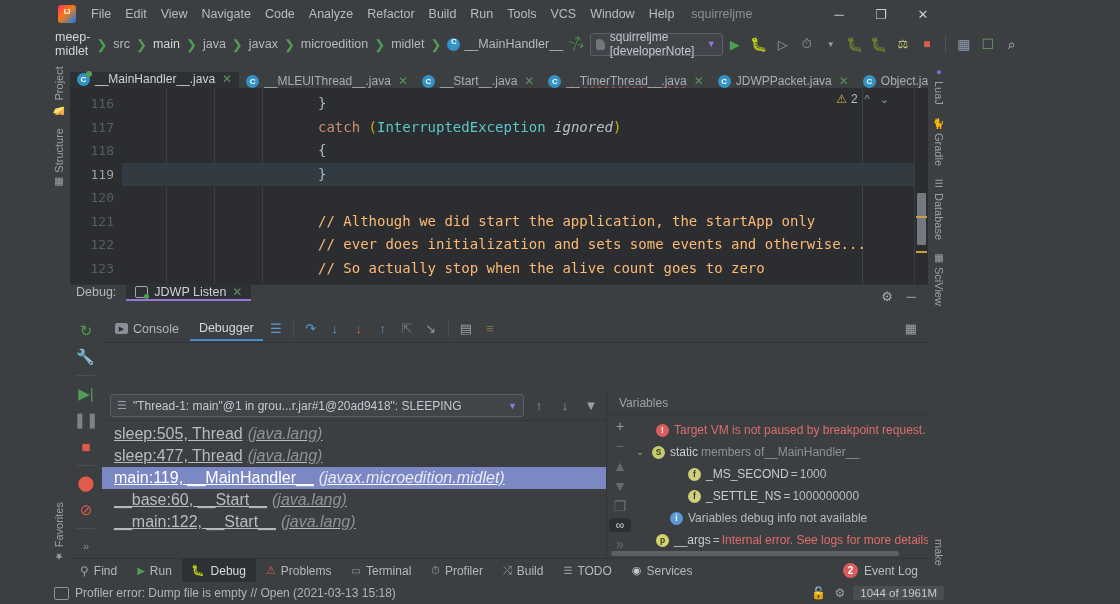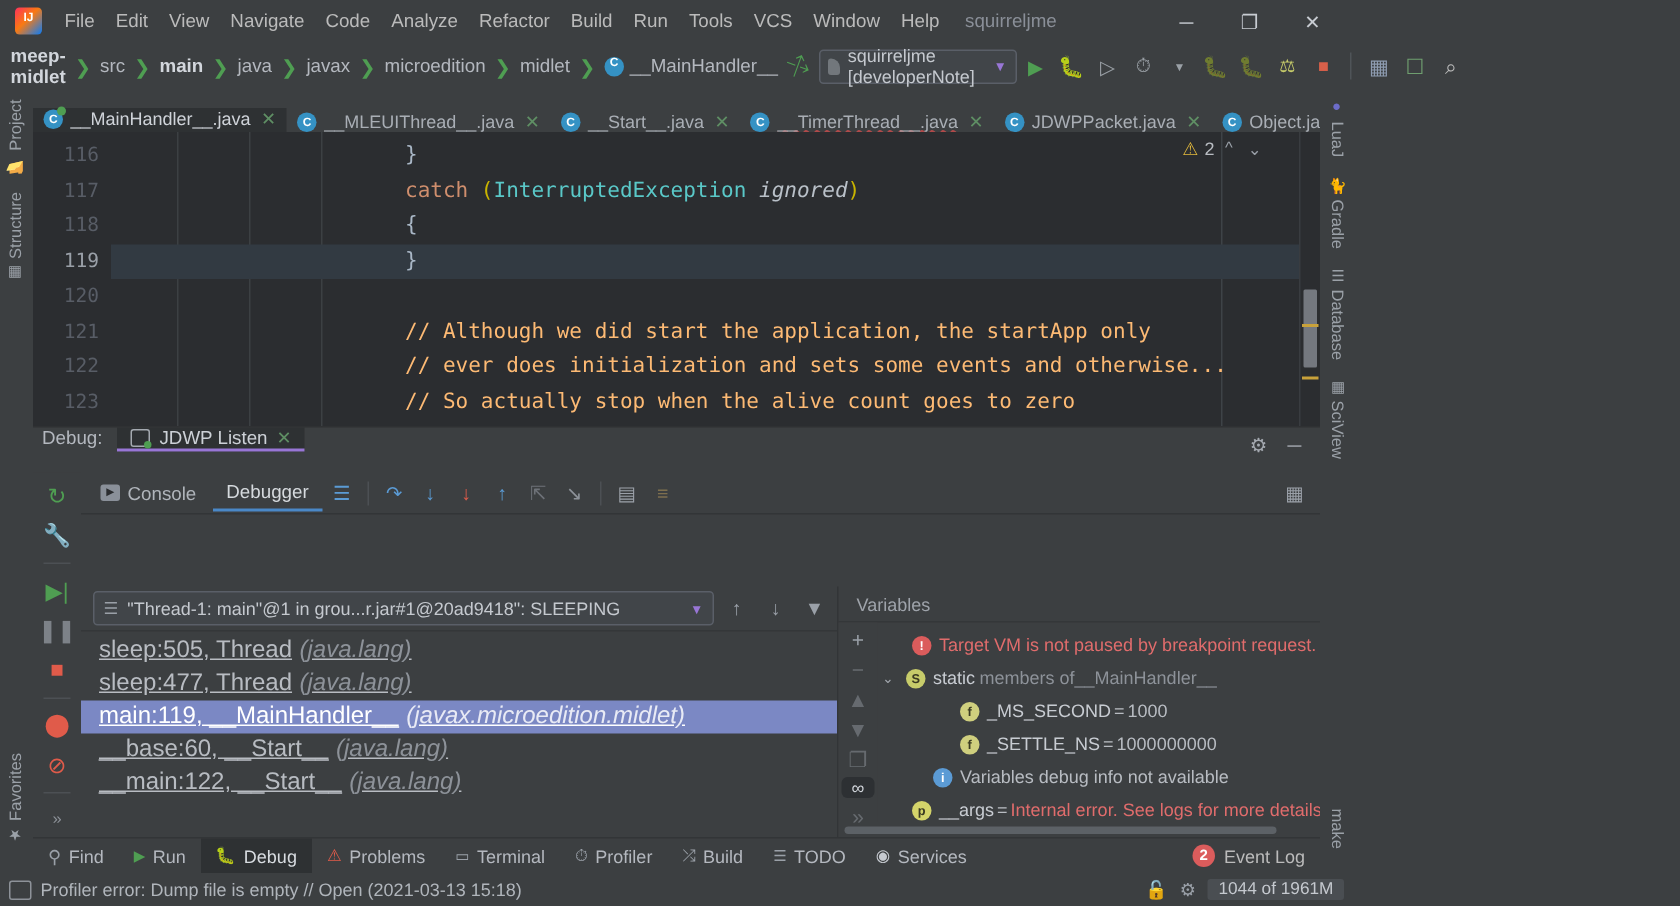--- a/index.html
+++ b/index.html
@@ -5,42 +5,42 @@
   * { box-sizing: border-box; margin: 0; padding: 0; }
   html, body {
     width: 1120px; height: 604px;
     background: #3c3f41;
     font-family: "Liberation Sans", sans-serif;
     font-size: 12px;
     color: #bbbbbb;
     overflow: hidden;
   }
   .app { width: 902px; height: 604px; display: flex; flex-direction: column;
-         background: #3c3f41; position: relative; }
+         background: #3c3f41; position: relative; margin-left: 48px; }
 
   
   .menubar { height: 28px; background: #3c3f41; display: flex; align-items: center;
              padding: 0 6px; flex: 0 0 28px; }
   .logo { width: 18px; height: 18px; border-radius: 3px; margin: 0 8px 0 4px;
           background: linear-gradient(135deg,#fe315d 0%,#f97a12 45%,#087cfa 100%);
           position: relative; }
   .logo::after { content: "IJ"; position: absolute; left: 0; right: 0; top: 2px;
           font-size: 8px; color: #fff; text-align: center; font-weight: bold; }
   .menu-item { padding: 4px 7px; color: #bbbbbb; font-size: 12.5px; cursor: default; }
   .menu-project { color: #8a8f98; padding: 4px 10px; font-size: 12.5px; }
   .win-ctrls { margin-left: auto; display: flex; align-items: center; }
   .win-btn { width: 42px; height: 26px; display: flex; align-items: center;
              justify-content: center; color: #c8ccd2; font-size: 13px; }
 
   
   .navbar { height: 32px; background: #3c3f41; display: flex; align-items: center;
             padding: 0 6px; flex: 0 0 32px; }
   .crumb { display: flex; align-items: center; color: #b4b8bf; font-size: 12.5px;
            padding: 2px 1px; }
-  .crumb.bold { font-weight: bold; color: #d2d6dc; }
+  .crumb.bold { font-weight: normal; color: #d2d6dc; }
   .crumb-sep { color: #4f9e52; font-size: 13px; padding: 0 5px; }
   .crumb-ico { width: 13px; height: 13px; border-radius: 50%;
                background: #3592c4; margin-right: 4px; display: inline-block;
                position: relative; }
   .crumb-ico::after { content: "C"; position: absolute; left: 0; right: 0; top: -1px;
                font-size: 8px; color: #fff; text-align: center; font-weight: bold; }
   .tb-sep { width: 1px; height: 18px; background: #4f5458; margin: 0 6px; }
   .hammer { color: #4f9e52; font-size: 15px; margin: 0 8px 0 6px;
             transform: rotate(-25deg); display: inline-block; }
   .runcfg { display: flex; align-items: center; border: 1px solid #5a5f68;

